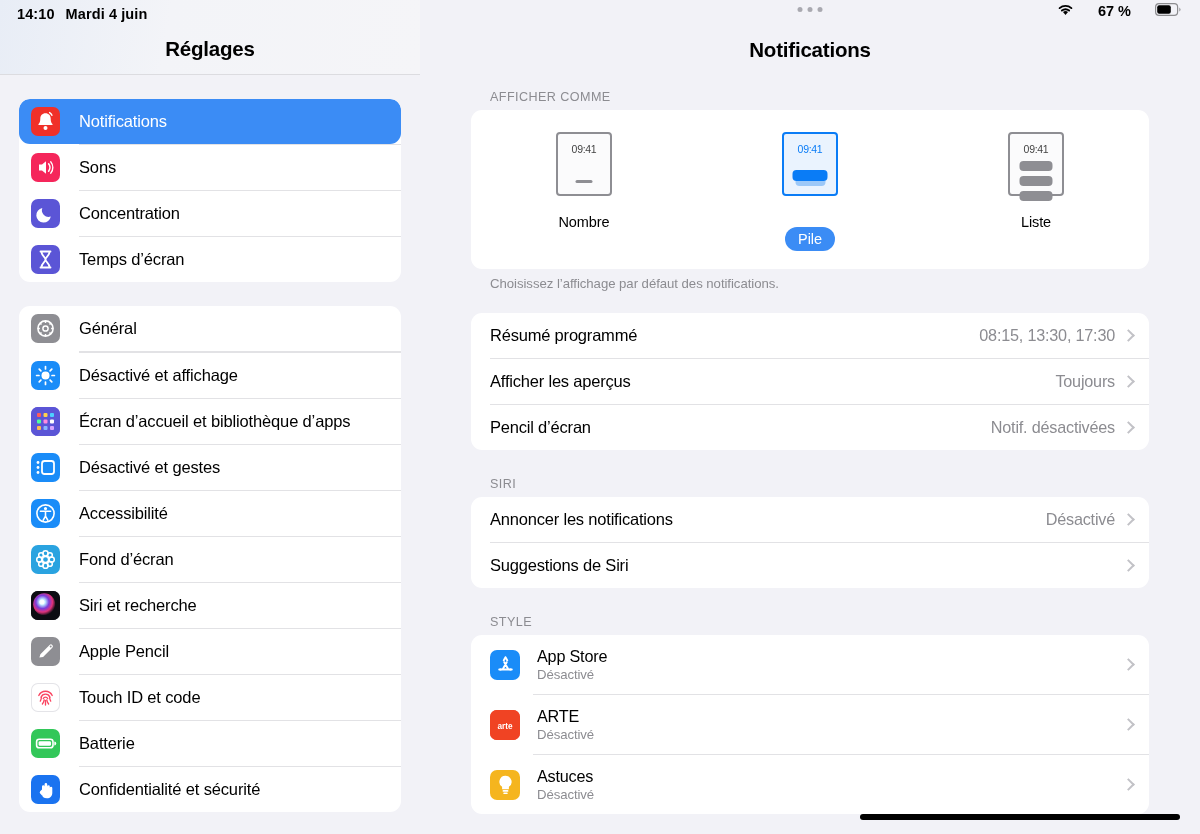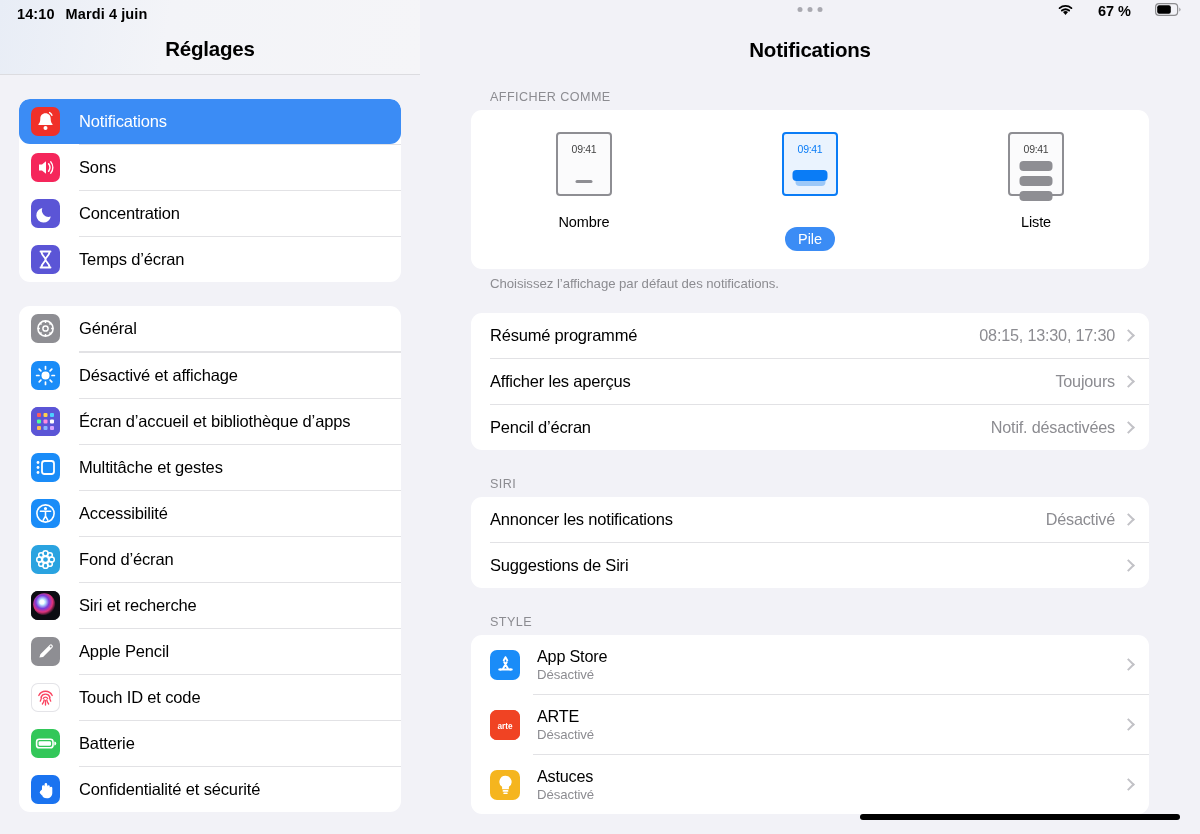--- a/index.html
+++ b/index.html
@@ -263,21 +263,21 @@
             <span class="sb-icon" style="background: rgb(26, 140, 248);">
               <svg width="29" height="29" viewBox="0 0 29 29">
                 <rect x="11" y="8" width="12" height="13" rx="2.5" fill="none" stroke="#fff" stroke-width="1.8"></rect>
                 <g fill="#fff">
                   <circle cx="7" cy="9.5" r="1.4"></circle>
                   <circle cx="7" cy="14.5" r="1.4"></circle>
                   <circle cx="7" cy="19.5" r="1.4"></circle>
                 </g>
               </svg>
             </span>
-            <span class="sb-label">Multitâche et gestes</span>
+            <span class="sb-label">Désactivé et gestes</span>
           </div>
           <div class="sb-sep"></div>
           <div class="sb-row">
             <span class="sb-icon" style="background: rgb(26, 140, 248);">
               <svg width="29" height="29" viewBox="0 0 29 29">
                 <circle cx="14.5" cy="14.5" r="8.6" fill="none" stroke="#fff" stroke-width="1.6"></circle>
                 <circle cx="14.5" cy="9.6" r="1.6" fill="#fff"></circle>
                 <path d="M9.4 12.3h10.2M14.5 12.9v4.2M14.5 17.1l-2.4 4.2M14.5 17.1l2.4 4.2" stroke="#fff" stroke-width="1.6" fill="none" stroke-linecap="round"></path>
               </svg>
             </span>

